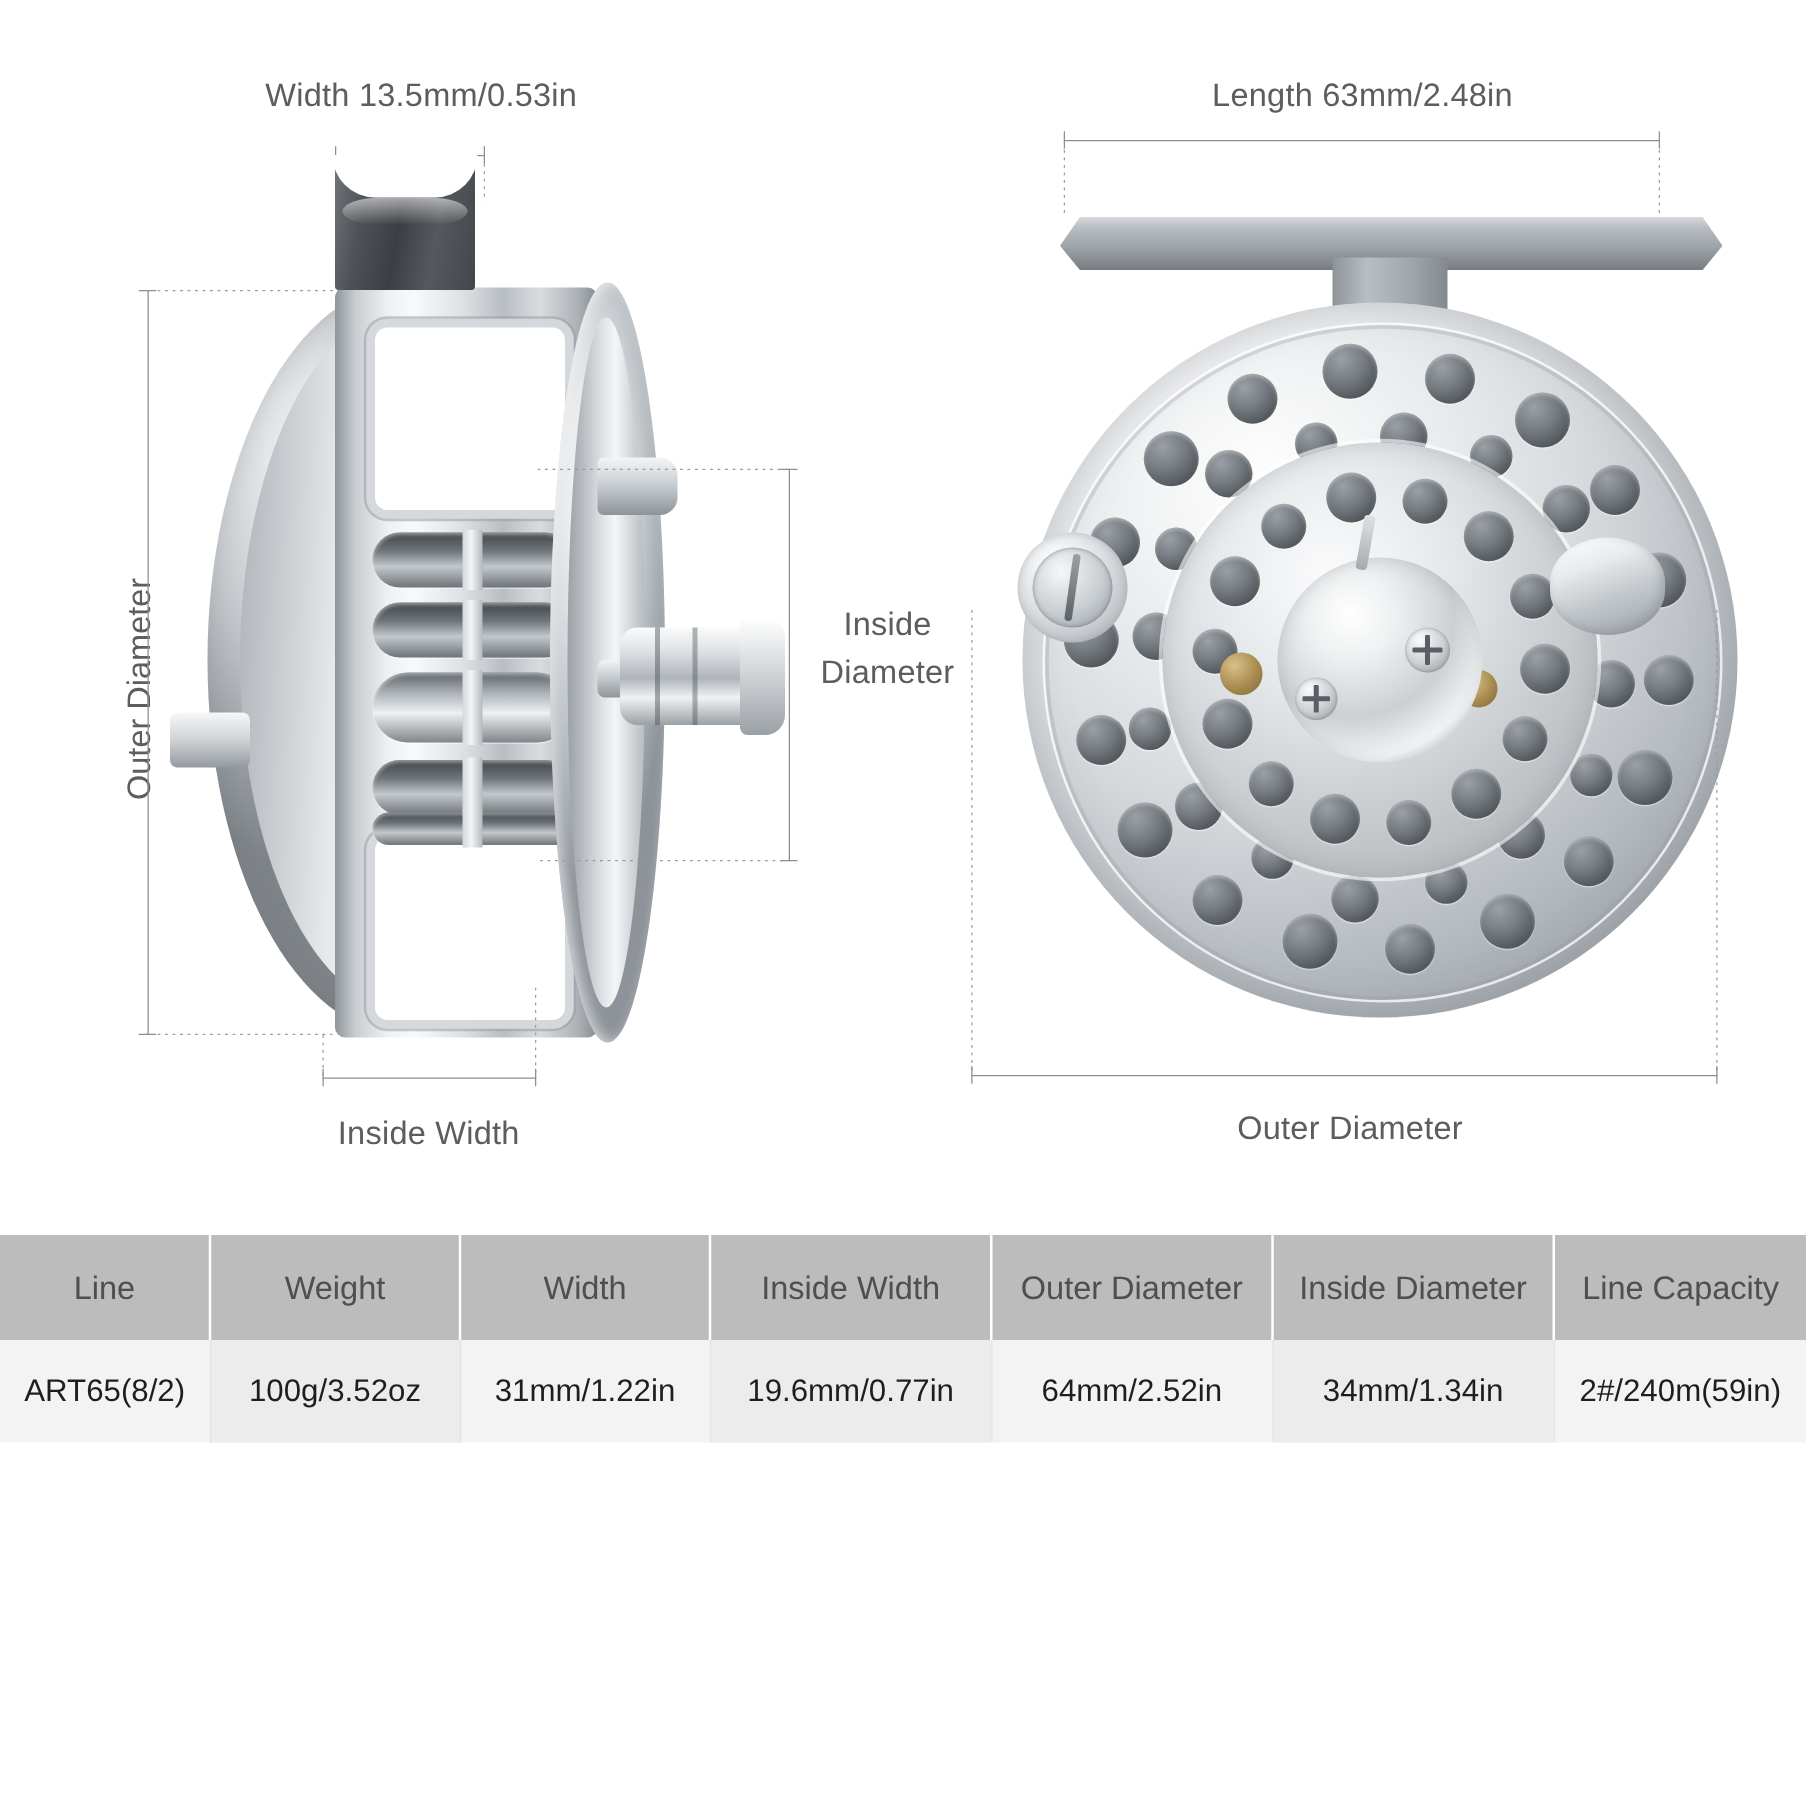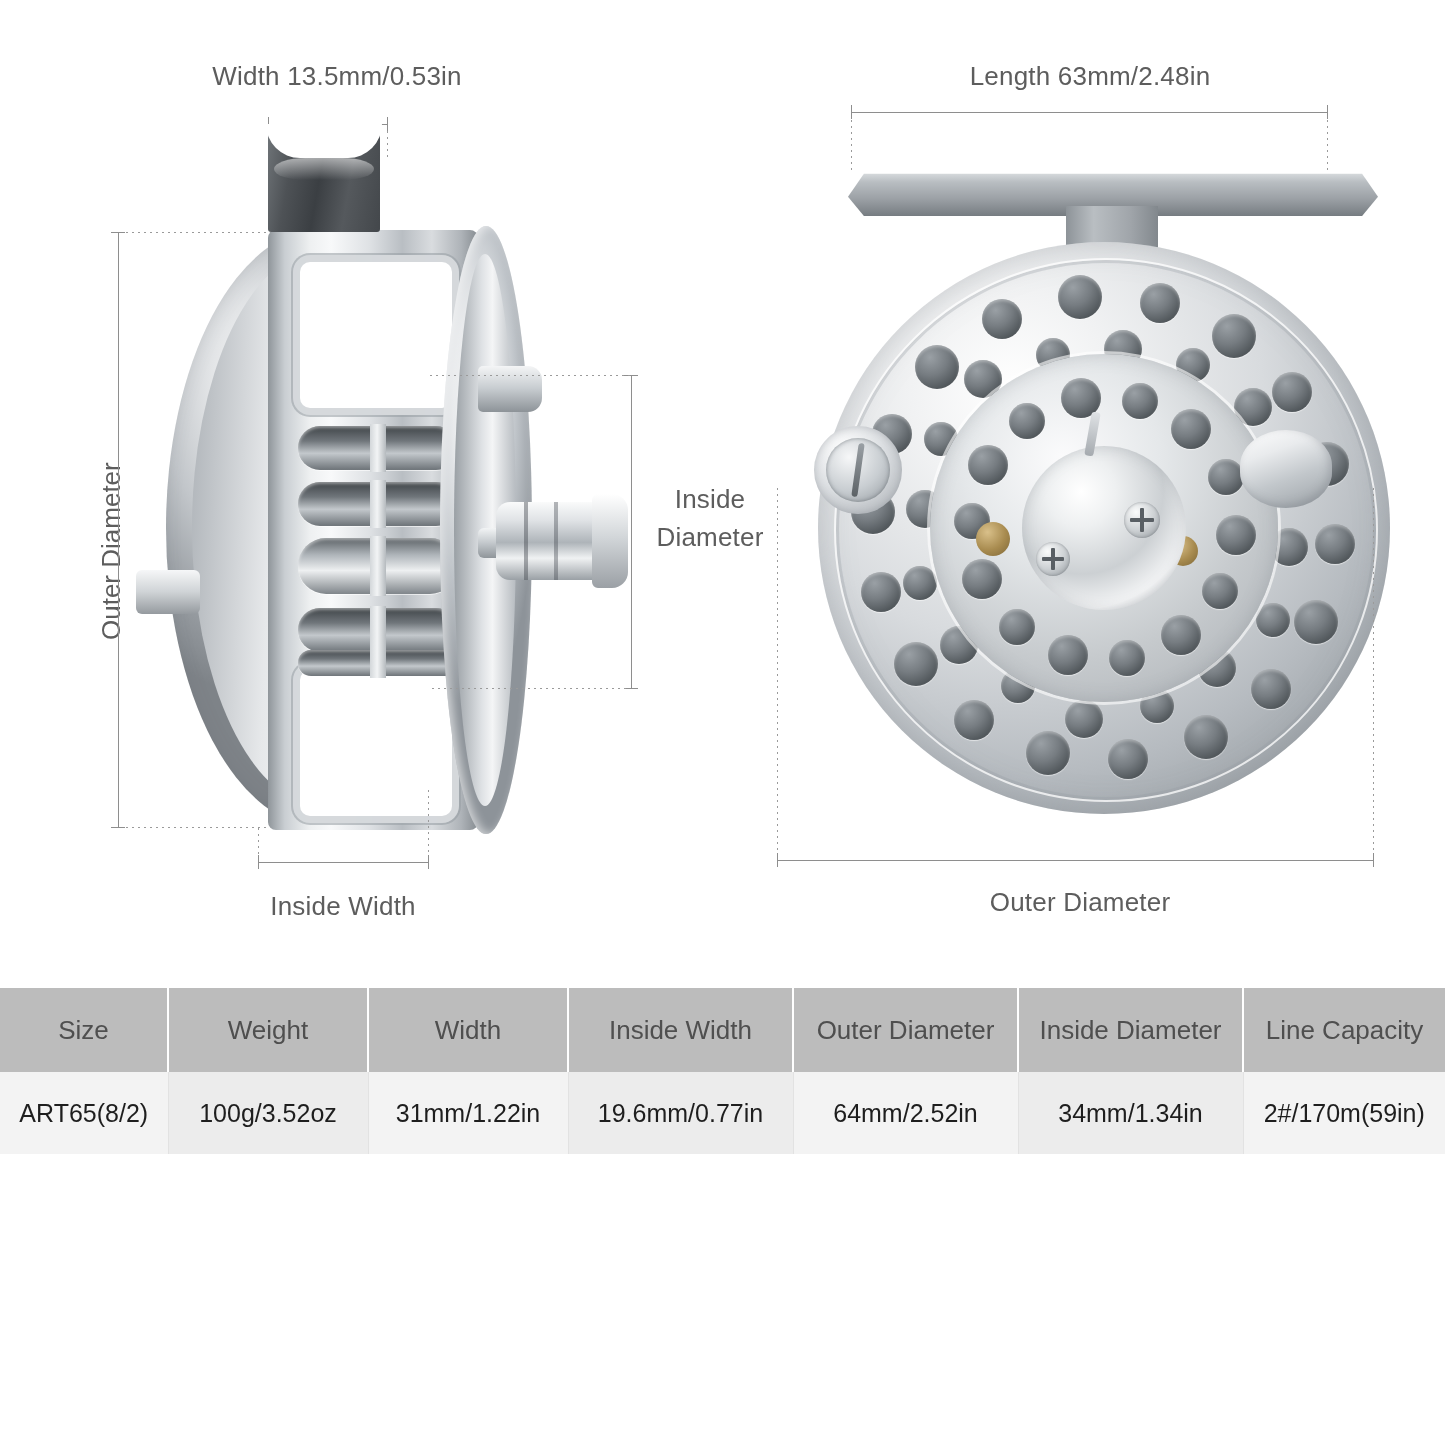--- a/index.html
+++ b/index.html
@@ -430,35 +430,35 @@
       <col class="c0">
         <col class="c1">
         <col class="c2">
         <col class="c3">
       <col class="c4">
         <col class="c5">
         <col class="c6">
     </colgroup>
     <thead>
       <tr>
-          <th>Size</th>
+          <th>Line</th>
           <th>Weight</th>
           <th>Width</th>
           <th>Inside Width</th>
           <th>Outer Diameter</th>
           <th>Inside Diameter</th>
           <th>Line Capacity</th>
         </tr>
     </thead>
     <tbody>
         <tr>
           <td>ART65(8/2)</td>
           <td>100g/3.52oz</td>
           <td>31mm/1.22in</td>
           <td>19.6mm/0.77in</td>
           <td>64mm/2.52in</td>
           <td>34mm/1.34in</td>
-          <td>2#/170m(59in)</td>
+          <td>2#/240m(59in)</td>
         </tr>
       </tbody>
   </table>
 
 </div>
 
 </body></html>

